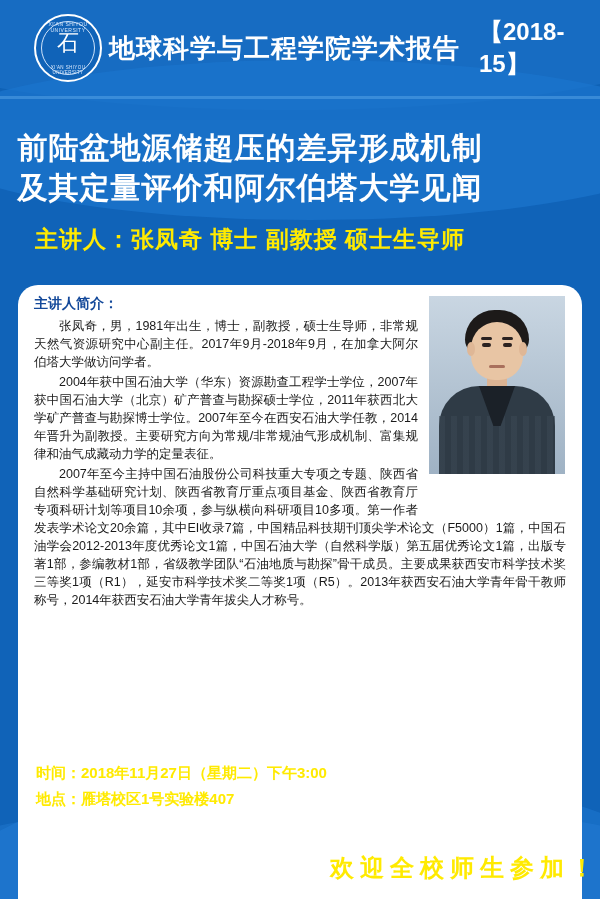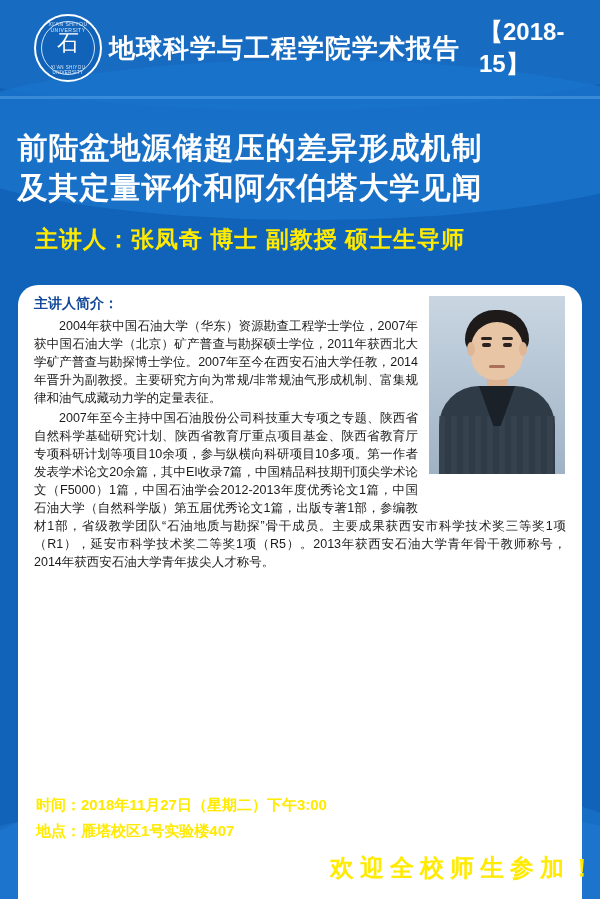--- a/index.html
+++ b/index.html
@@ -168,21 +168,21 @@
     line-height:18px;
     text-align:justify;
     text-indent:2em;
   }
   .photo-spacer{
     float:right;width:148px;height:186px;
   }
 
   
   .meta{
-    position:absolute;left:36px;top:760px;margin-top:32px;
+    position:absolute;left:36px;top:760px;
   }
   .meta div{
     color:#ffea00;font-size:15px;font-weight:bold;line-height:26px;
   }
   .signature{
     position:absolute;right:28px;top:786px;text-align:left;
   }
   .signature div{
     color:#ffffff;font-size:15px;font-weight:bold;line-height:24px;
   }
@@ -241,20 +241,21 @@
         <div class="eye-l"></div>
         <div class="eye-r"></div>
         <div class="mouth"></div>
         <div class="shirt"></div>
       </div>
 
       <div class="bio-heading">主讲人简介：</div>
 
       <div class="bio">
         <div class="photo-spacer"></div>
+        <p>张凤奇，男，1981年出生，博士，副教授，硕士生导师，非常规天然气资源研究中心副主任。2017年9月-2018年9月，在加拿大阿尔伯塔大学做访问学者。</p>
         <p>2004年获中国石油大学（华东）资源勘查工程学士学位，2007年获中国石油大学（北京）矿产普查与勘探硕士学位，2011年获西北大学矿产普查与勘探博士学位。2007年至今在西安石油大学任教，2014年晋升为副教授。主要研究方向为常规/非常规油气形成机制、富集规律和油气成藏动力学的定量表征。</p>
         <p>2007年至今主持中国石油股份公司科技重大专项之专题、陕西省自然科学基础研究计划、陕西省教育厅重点项目基金、陕西省教育厅专项科研计划等项目10余项，参与纵横向科研项目10多项。第一作者发表学术论文20余篇，其中EI收录7篇，中国精品科技期刊顶尖学术论文（F5000）1篇，中国石油学会2012-2013年度优秀论文1篇，中国石油大学（自然科学版）第五届优秀论文1篇，出版专著1部，参编教材1部，省级教学团队“石油地质与勘探”骨干成员。主要成果获西安市科学技术奖三等奖1项（R1），延安市科学技术奖二等奖1项（R5）。2013年获西安石油大学青年骨干教师称号，2014年获西安石油大学青年拔尖人才称号。</p>
       </div>
     </div>
   </div>
 
   <div class="meta">
     <div>时间：2018年11月27日（星期二）下午3:00</div>
     <div>地点：雁塔校区1号实验楼407</div>
   </div>

